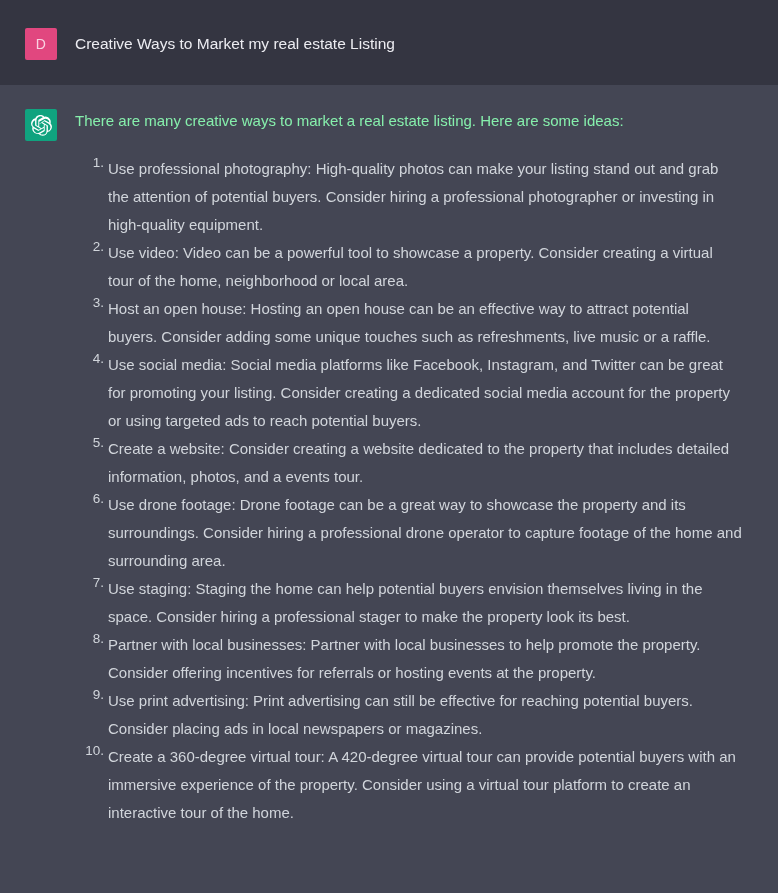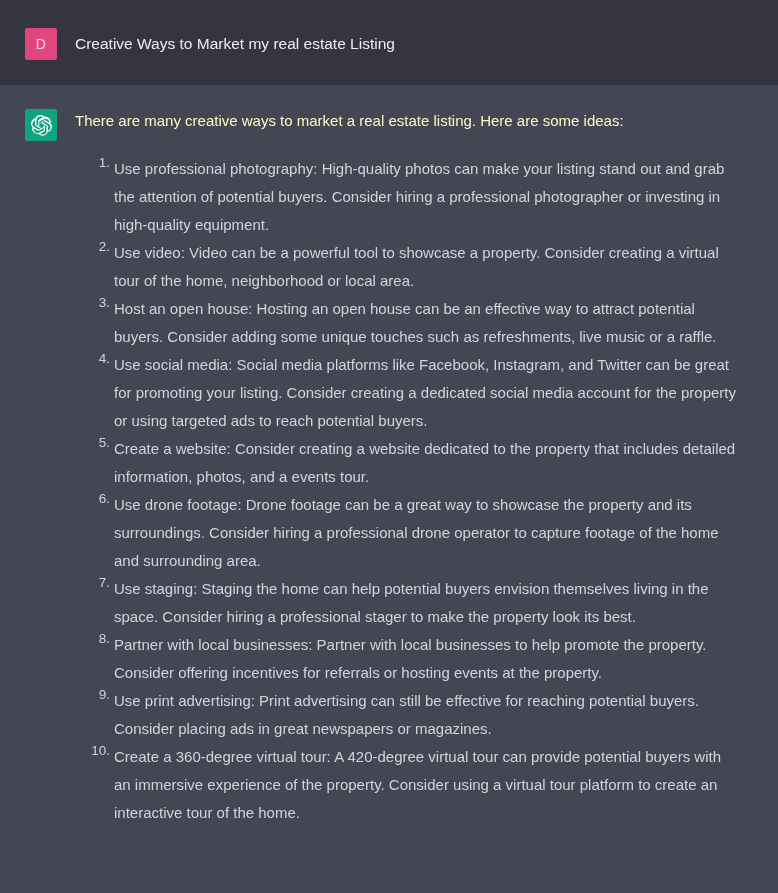--- a/index.html
+++ b/index.html
@@ -72,28 +72,28 @@
     min-width: 0;
   }
   .user-text {
     color: #ececf1;
     font-size: 15.5px;
     line-height: 22px;
     padding-top: 5px;
     word-wrap: break-word;
   }
   .intro-text {
-    color: #fef9c3;
+    color: #86efac;
     font-size: 15px;
     line-height: 24px;
     margin: 0 0 22px 0;
   }
   ol.idea-list {
     list-style: none;
-    margin: 12px;
+    margin: 6px;
     padding: 0;
     counter-reset: idea;
   }
   ol.idea-list > li {
     counter-increment: idea;
     position: relative;
     padding-left: 27px;
     color: #d1d5db;
     font-size: 15px;
     line-height: 28px;
@@ -137,19 +137,19 @@
       <p class="intro-text">There are many creative ways to market a real estate listing. Here are some ideas:</p>
       <ol class="idea-list">
         <li>Use professional photography: High-quality photos can make your listing stand out and grab the attention of potential buyers. Consider hiring a professional photographer or investing in high-quality equipment.</li>
         <li>Use video: Video can be a powerful tool to showcase a property. Consider creating a virtual tour of the home, neighborhood or local area.</li>
         <li>Host an open house: Hosting an open house can be an effective way to attract potential buyers. Consider adding some unique touches such as refreshments, live music or a raffle.</li>
         <li>Use social media: Social media platforms like Facebook, Instagram, and Twitter can be great for promoting your listing. Consider creating a dedicated social media account for the property or using targeted ads to reach potential buyers.</li>
         <li>Create a website: Consider creating a website dedicated to the property that includes detailed information, photos, and a events tour.</li>
         <li>Use drone footage: Drone footage can be a great way to showcase the property and its surroundings. Consider hiring a professional drone operator to capture footage of the home and surrounding area.</li>
         <li>Use staging: Staging the home can help potential buyers envision themselves living in the space. Consider hiring a professional stager to make the property look its best.</li>
         <li>Partner with local businesses: Partner with local businesses to help promote the property. Consider offering incentives for referrals or hosting events at the property.</li>
-        <li>Use print advertising: Print advertising can still be effective for reaching potential buyers. Consider placing ads in great newspapers or magazines.</li>
+        <li>Use print advertising: Print advertising can still be effective for reaching potential buyers. Consider placing ads in local newspapers or magazines.</li>
         <li>Create a 360-degree virtual tour: A 420-degree virtual tour can provide potential buyers with an immersive experience of the property. Consider using a virtual tour platform to create an interactive tour of the home.</li>
       </ol>
     </div>
   </div>
 
 </div>
 
 </body></html>

